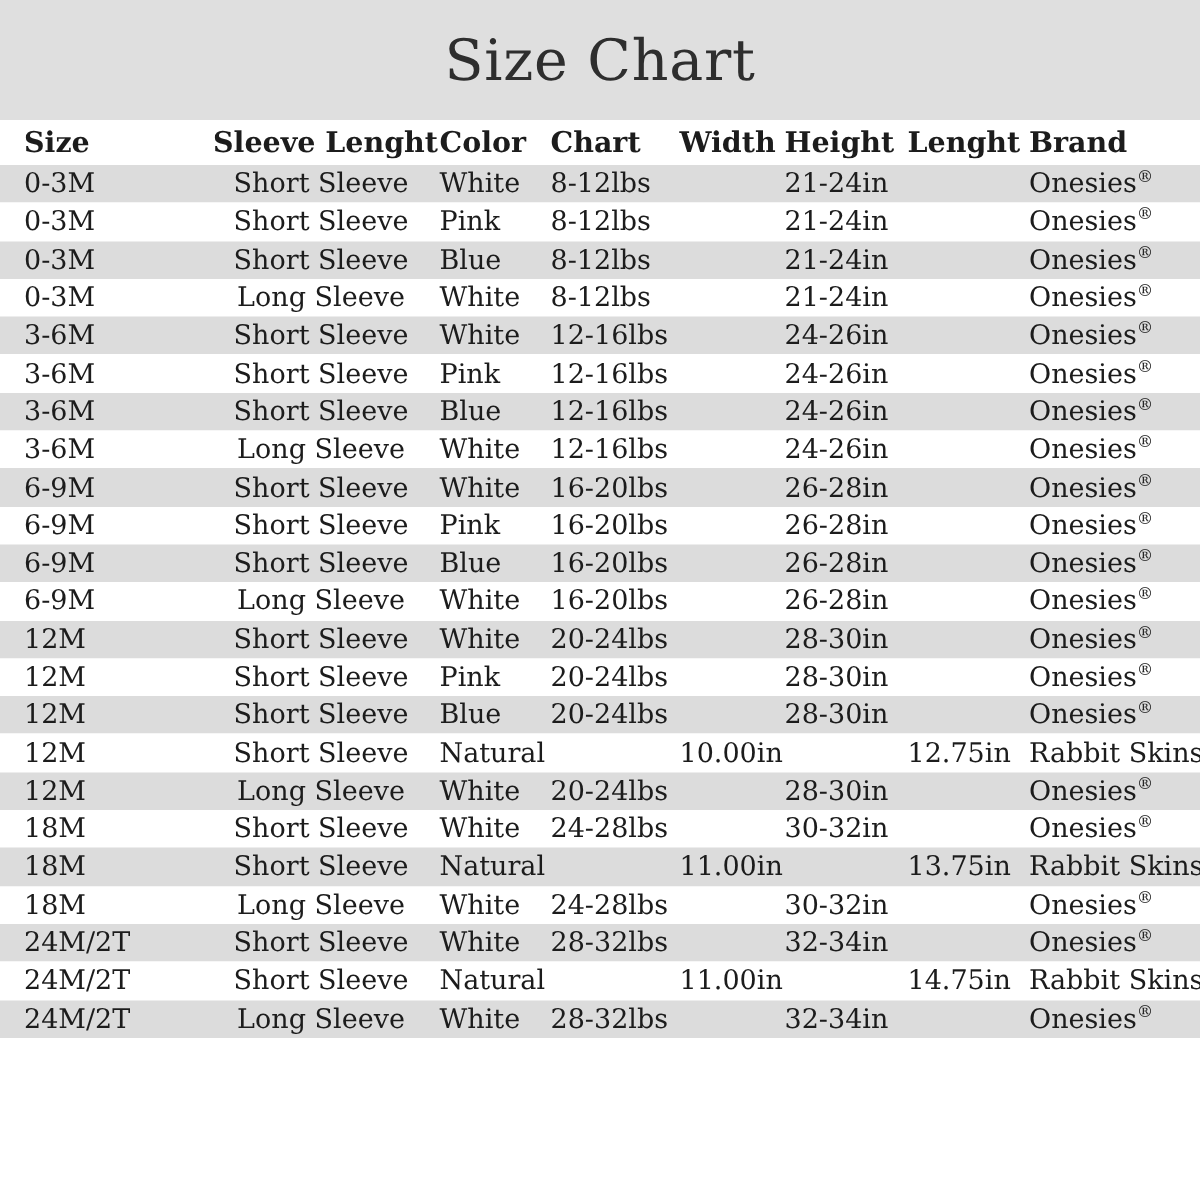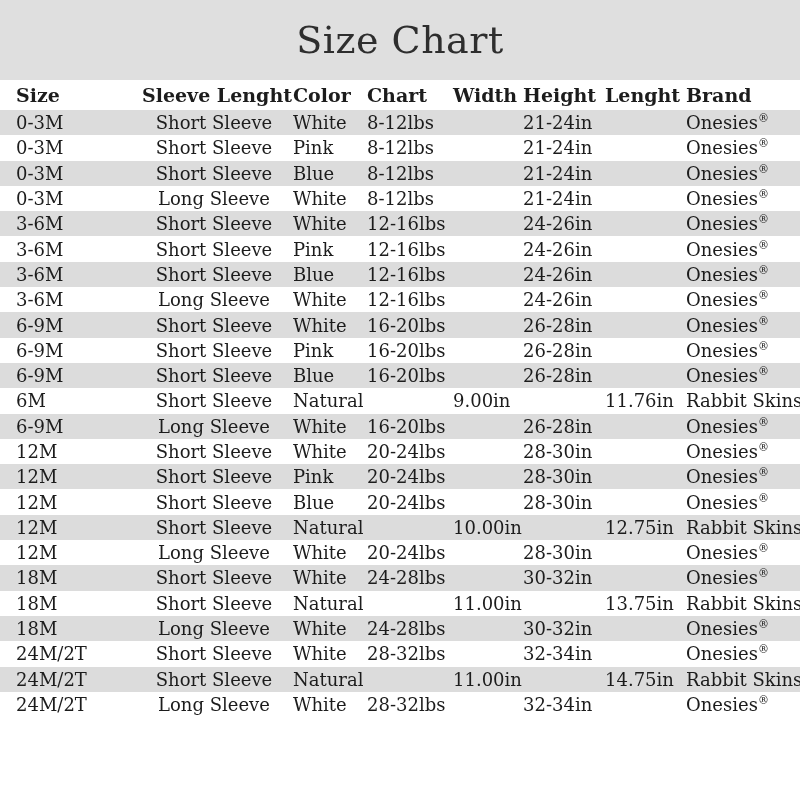--- a/index.html
+++ b/index.html
@@ -198,30 +198,20 @@
           <td class="c0">6-9M</td>
           <td class="c1">Short Sleeve</td>
           <td class="c2">Blue</td>
           <td class="c3">16-20lbs</td>
           <td class="c4"></td>
           <td class="c5">26-28in</td>
           <td class="c6"></td>
           <td class="c7">Onesies<sup class="reg">®</sup></td>
         </tr>
         <tr>
-          <td class="c0">6M</td>
-          <td class="c1">Short Sleeve</td>
-          <td class="c2">Natural</td>
-          <td class="c3"></td>
-          <td class="c4">9.00in</td>
-          <td class="c5"></td>
-          <td class="c6">11.76in</td>
-          <td class="c7">Rabbit Skins</td>
-        </tr>
-        <tr>
           <td class="c0">6-9M</td>
           <td class="c1">Long Sleeve</td>
           <td class="c2">White</td>
           <td class="c3">16-20lbs</td>
           <td class="c4"></td>
           <td class="c5">26-28in</td>
           <td class="c6"></td>
           <td class="c7">Onesies<sup class="reg">®</sup></td>
         </tr>
         <tr>

